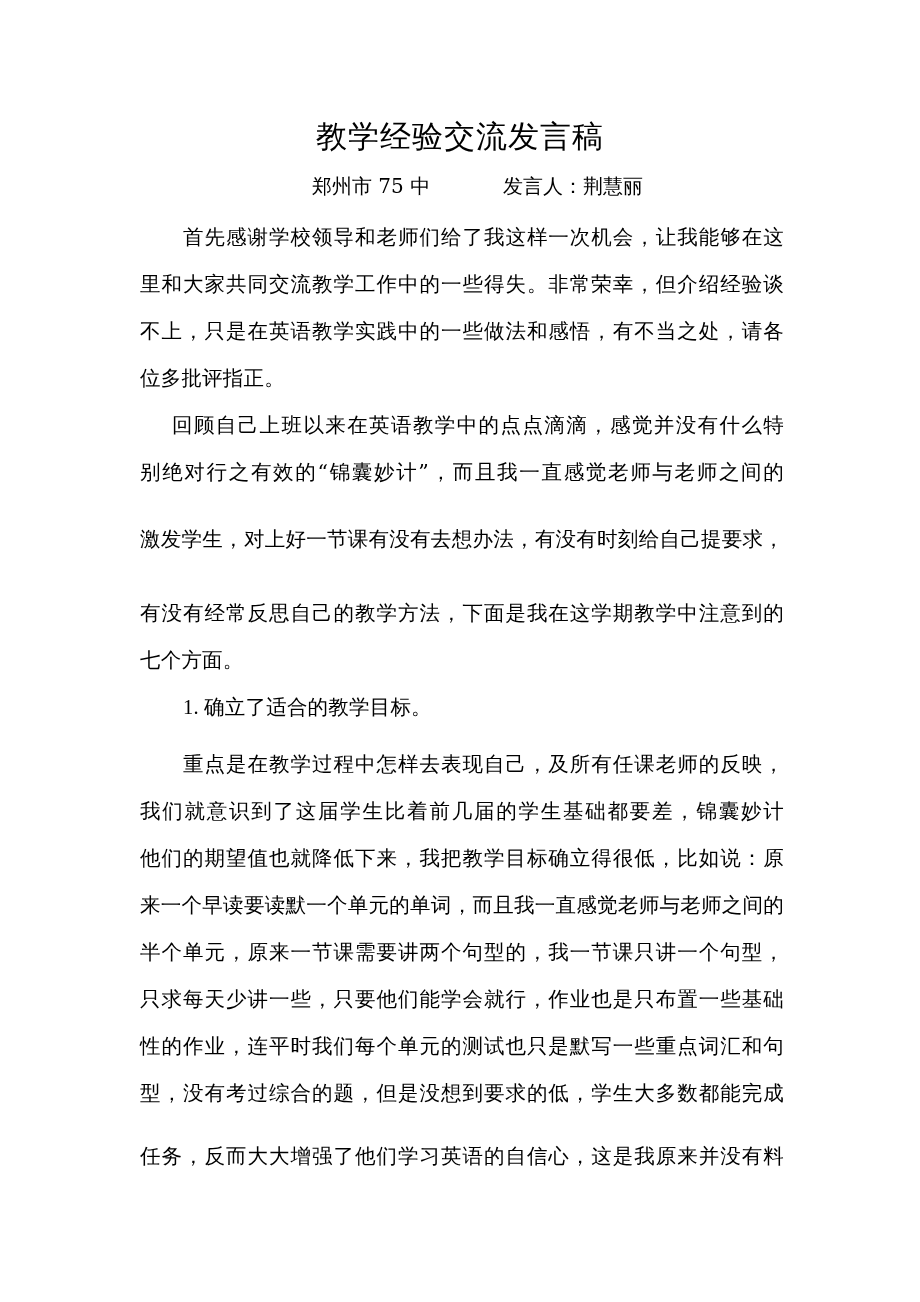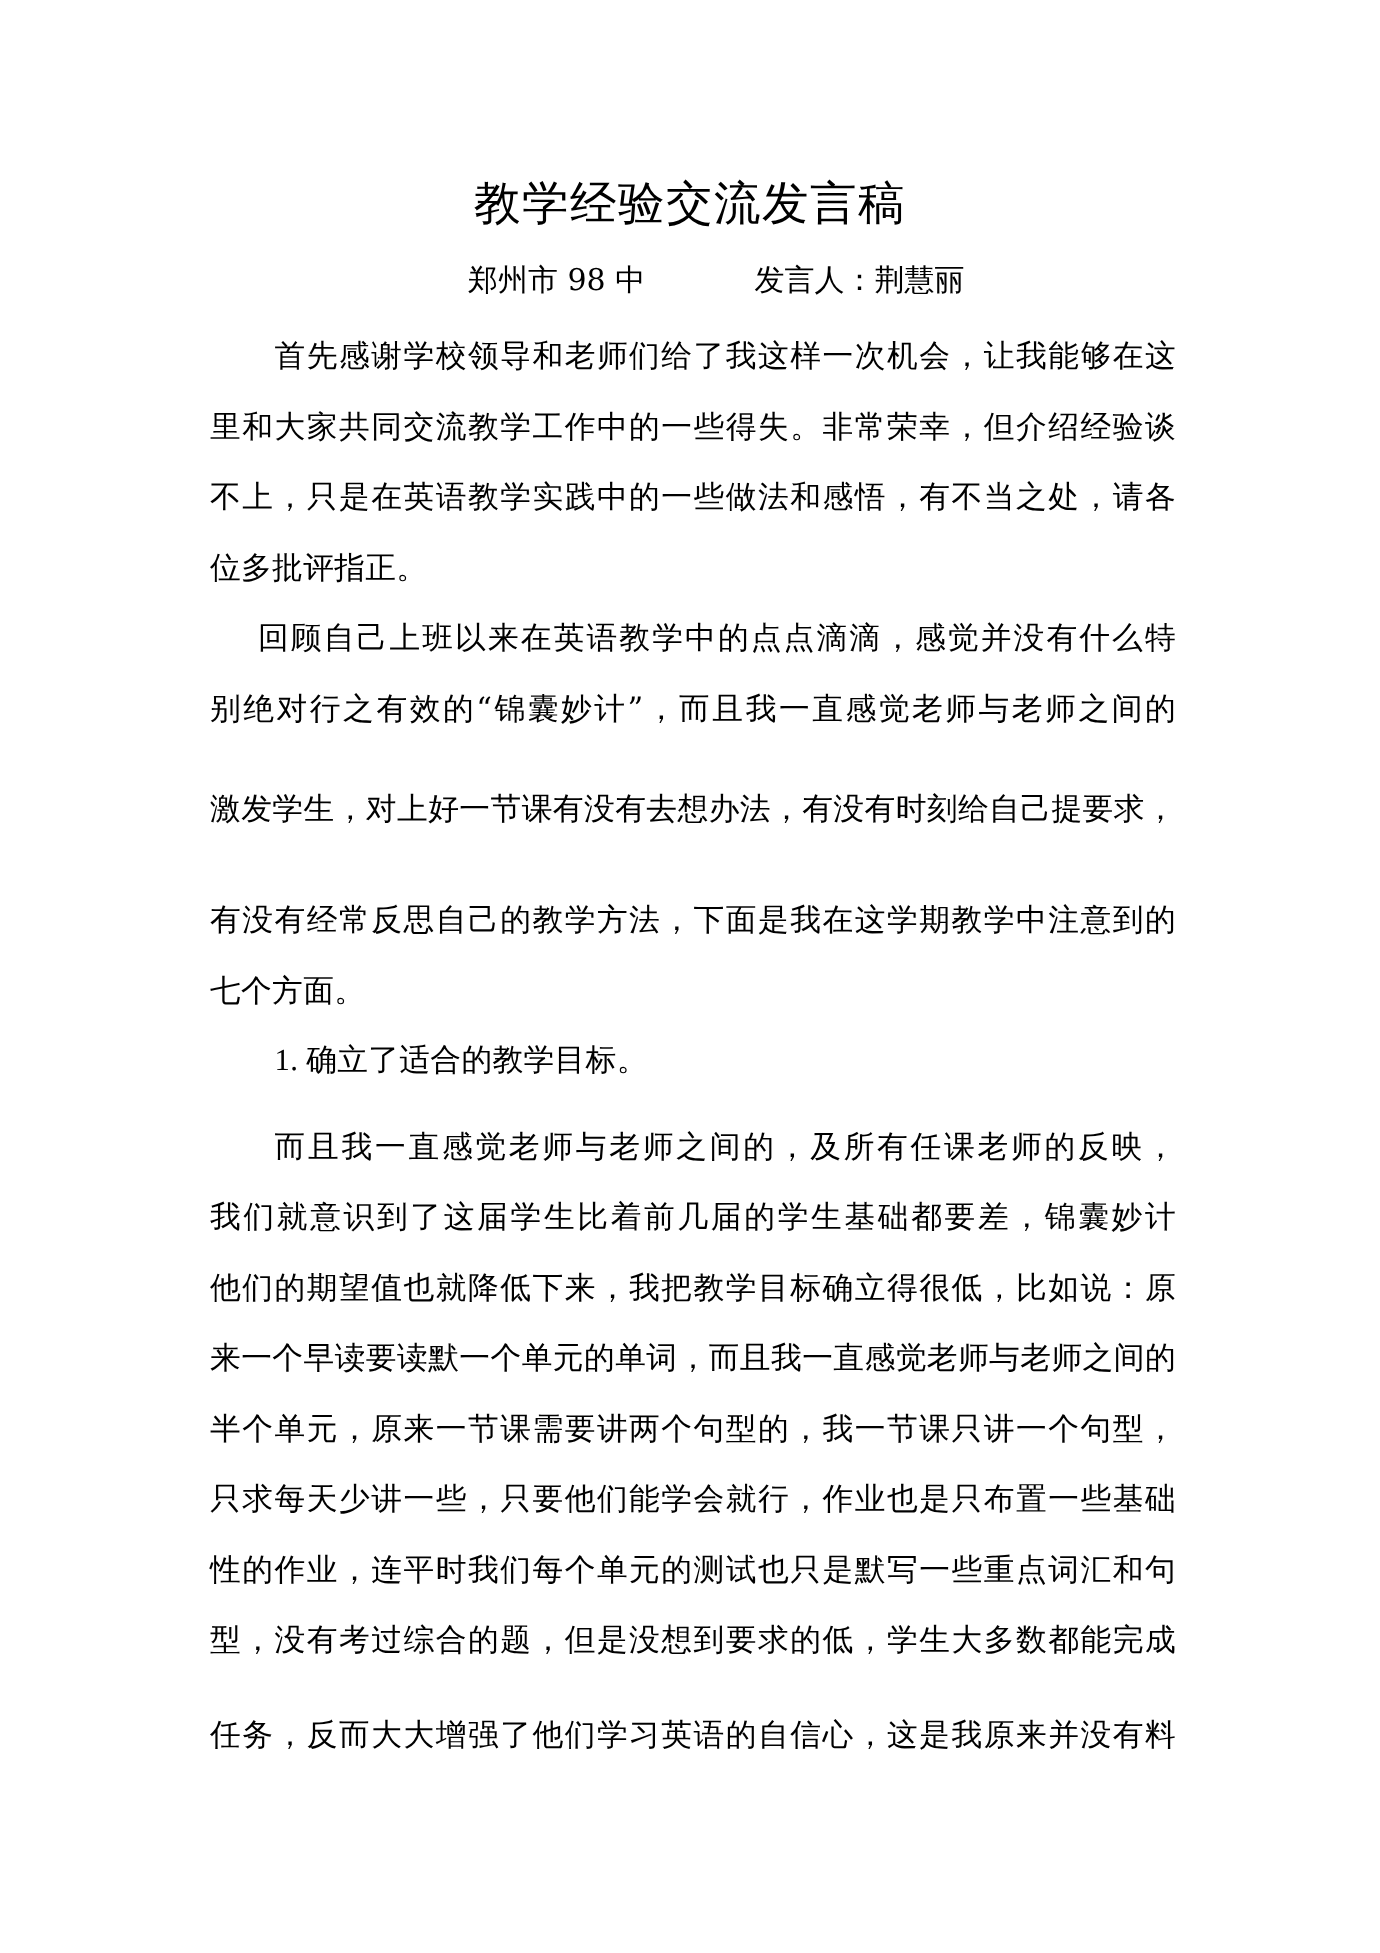--- a/index.html
+++ b/index.html
@@ -56,38 +56,38 @@
     .line.indent2 { left: 172px; width: 612px; }
   </style>
 </head>
 <body>
 
 <div class="page">
 
   <div class="title">教学经验交流发言稿</div>
 
   <div class="byline">
-    <span class="school">郑州市 98 中</span>
+    <span class="school">郑州市 75 中</span>
     <span class="speaker">发言人：荆慧丽</span>
   </div>
 
   <div class="line indent" style="top:222px;">首先感谢学校领导和老师们给了我这样一次机会，让我能够在这</div>
   <div class="line" style="top:269px;">里和大家共同交流教学工作中的一些得失。非常荣幸，但介绍经验谈</div>
   <div class="line" style="top:316px;">不上，只是在英语教学实践中的一些做法和感悟，有不当之处，请各</div>
   <div class="line indent2" style="top:410px;">回顾自己上班以来在英语教学中的点点滴滴，感觉并没有什么特</div>
 
   <div class="line last" style="top:363px;">位多批评指正。</div>
   <div class="line" style="top:457px;">别绝对行之有效的“锦囊妙计”，而且我一直感觉老师与老师之间的</div>
   <div class="line" style="top:524px;">激发学生，对上好一节课有没有去想办法，有没有时刻给自己提要求，</div>
   <div class="line" style="top:598px;">有没有经常反思自己的教学方法，下面是我在这学期教学中注意到的</div>
   <div class="line last" style="top:645px;">七个方面。</div>
 
   <div class="line indent last" style="top:692px;font-family:Liberation Serif, serif;">1. 确立了适合的教学目标。</div>
 
-  <div class="line indent" style="top:749px;">而且我一直感觉老师与老师之间的，及所有任课老师的反映，</div>
+  <div class="line indent" style="top:749px;">重点是在教学过程中怎样去表现自己，及所有任课老师的反映，</div>
   <div class="line" style="top:796px;">我们就意识到了这届学生比着前几届的学生基础都要差，锦囊妙计</div>
   <div class="line" style="top:843px;">他们的期望值也就降低下来，我把教学目标确立得很低，比如说：原</div>
   <div class="line" style="top:890px;">来一个早读要读默一个单元的单词，而且我一直感觉老师与老师之间的</div>
   <div class="line" style="top:937px;">半个单元，原来一节课需要讲两个句型的，我一节课只讲一个句型，</div>
   <div class="line" style="top:984px;">只求每天少讲一些，只要他们能学会就行，作业也是只布置一些基础</div>
   <div class="line" style="top:1031px;">性的作业，连平时我们每个单元的测试也只是默写一些重点词汇和句</div>
   <div class="line" style="top:1078px;">型，没有考过综合的题，但是没想到要求的低，学生大多数都能完成</div>
   <div class="line" style="top:1125px;margin-top:16px;">任务，反而大大增强了他们学习英语的自信心，这是我原来并没有料</div>
 
 </div>

